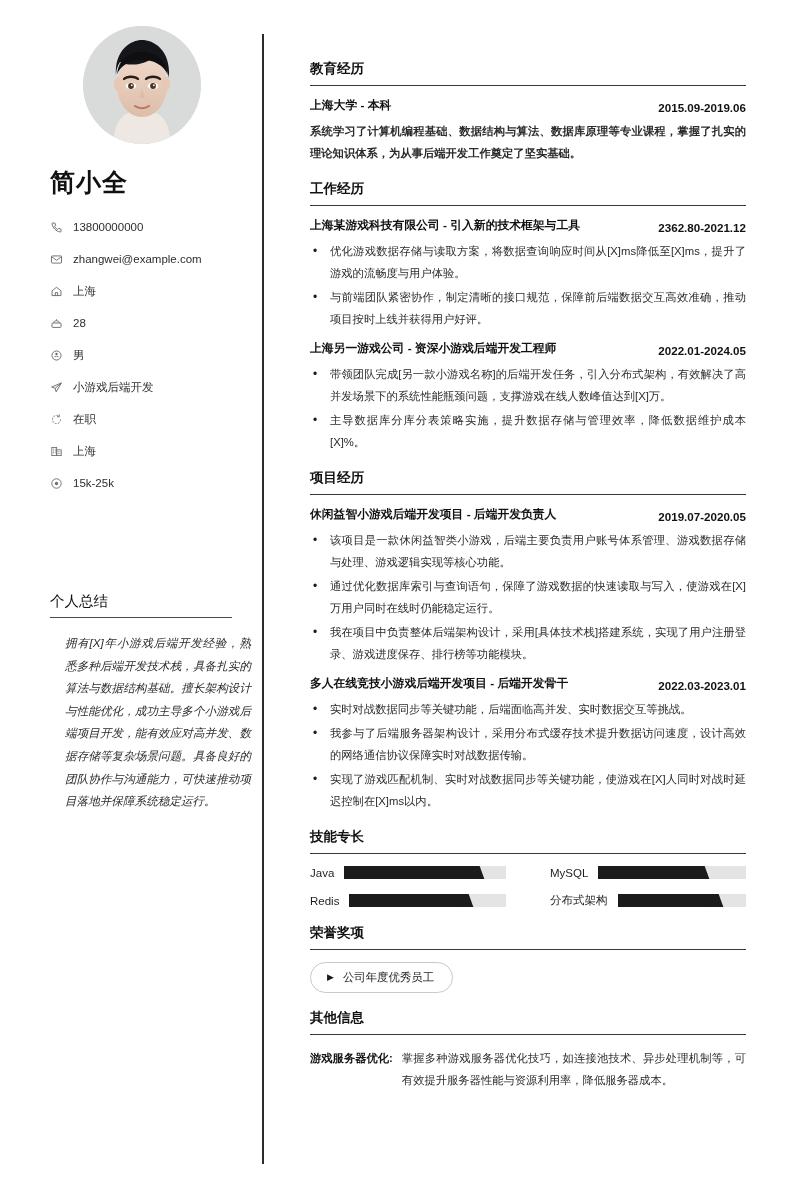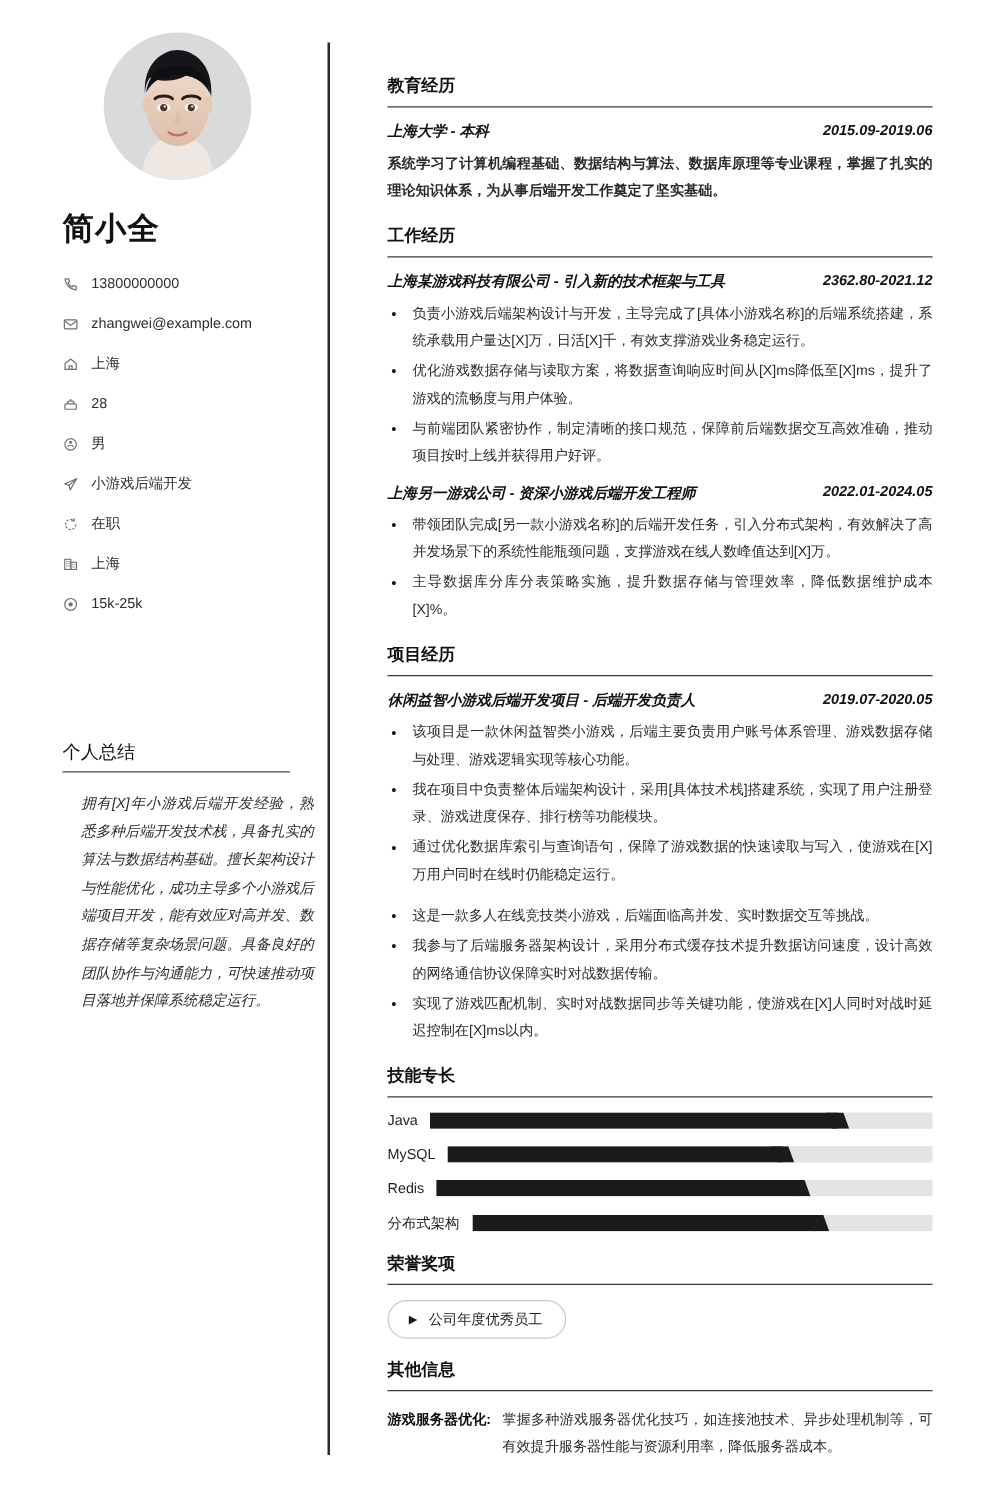--- a/index.html
+++ b/index.html
@@ -92,25 +92,24 @@
   .section { margin-bottom: 16px; }
   .section-heading {
     font-size: 13.5px; font-weight: bold;
     color: #111;
     padding-bottom: 7px;
     border-bottom: 1.6px solid #3a3a3a;
     margin-bottom: 12px;
   }
   .entry { margin-bottom: 11px; }
   .entry-head {
-    display: flex; align-items: flex-start;
+    display: flex; align-items: flex-end;
     justify-content: space-between;
     gap: 4px;
     margin-bottom: 6px;
-    font-style: italic;
   }
   .entry-title {
     font-size: 11.8px; font-weight: bold; color: #121212;
   }
   .entry-date {
     font-size: 11.6px; font-weight: bold; color: #121212;
     white-space: nowrap;
   }
   .entry-desc {
     font-size: 11.3px;
@@ -133,21 +132,21 @@
     content: "\2022";
     position: absolute;
     left: 3px; top: 0;
     color: #1a1a1a;
     font-size: 12px;
   }
 
   
   .skills-grid {
     display: grid;
-    grid-template-columns: 1fr;
+    grid-template-columns: 1fr 1fr;
     row-gap: 14px;
     column-gap: 44px;
     margin-top: 8px;
     margin-bottom: 6px;
   }
   .skill-row { display: flex; align-items: center; gap: 10px; }
   .skill-name {
     font-size: 11.5px; color: #1f1f1f;
     white-space: nowrap;
   }
@@ -351,21 +350,20 @@
 
     <section class="section">
       <h2 class="section-heading">工作经历</h2>
 
       <div class="entry">
         <div class="entry-head">
           <span class="entry-title">上海某游戏科技有限公司 - 引入新的技术框架与工具</span>
           <span class="entry-date">2362.80-2021.12</span>
         </div>
         <ul class="bullets">
-          <li class="bullet">负责小游戏后端架构设计与开发，主导完成了[具体小游戏名称]的后端系统搭建，系统承载用户量达[X]万，日活[X]千，有效支撑游戏业务稳定运行。</li>
           <li class="bullet">优化游戏数据存储与读取方案，将数据查询响应时间从[X]ms降低至[X]ms，提升了游戏的流畅度与用户体验。</li>
           <li class="bullet">与前端团队紧密协作，制定清晰的接口规范，保障前后端数据交互高效准确，推动项目按时上线并获得用户好评。</li>
         </ul>
       </div>
 
       <div class="entry">
         <div class="entry-head">
           <span class="entry-title">上海另一游戏公司 - 资深小游戏后端开发工程师</span>
           <span class="entry-date">2022.01-2024.05</span>
         </div>
@@ -379,28 +377,32 @@
     <section class="section">
       <h2 class="section-heading">项目经历</h2>
 
       <div class="entry">
         <div class="entry-head">
           <span class="entry-title">休闲益智小游戏后端开发项目 - 后端开发负责人</span>
           <span class="entry-date">2019.07-2020.05</span>
         </div>
         <ul class="bullets">
           <li class="bullet">该项目是一款休闲益智类小游戏，后端主要负责用户账号体系管理、游戏数据存储与处理、游戏逻辑实现等核心功能。</li>
+          <li class="bullet">通过优化数据库索引与查询语句，保障了游戏数据的快速读取与写入，使游戏在[X]万用户同时在线时仍能稳定运行。</li>
           <li class="bullet">我在项目中负责整体后端架构设计，采用[具体技术栈]搭建系统，实现了用户注册登录、游戏进度保存、排行榜等功能模块。</li>
-          <li class="bullet">通过优化数据库索引与查询语句，保障了游戏数据的快速读取与写入，使游戏在[X]万用户同时在线时仍能稳定运行。</li>
         </ul>
       </div>
 
       <div class="entry">
+        <div class="entry-head">
+          <span class="entry-title">多人在线竞技小游戏后端开发项目 - 后端开发骨干</span>
+          <span class="entry-date">2022.03-2023.01</span>
+        </div>
         <ul class="bullets">
-          <li class="bullet">这是一款多人在线竞技类小游戏，后端面临高并发、实时数据交互等挑战。</li>
+          <li class="bullet">实时对战数据同步等关键功能，后端面临高并发、实时数据交互等挑战。</li>
           <li class="bullet">我参与了后端服务器架构设计，采用分布式缓存技术提升数据访问速度，设计高效的网络通信协议保障实时对战数据传输。</li>
           <li class="bullet">实现了游戏匹配机制、实时对战数据同步等关键功能，使游戏在[X]人同时对战时延迟控制在[X]ms以内。</li>
         </ul>
       </div>
     </section>
 
     <section class="section">
       <h2 class="section-heading">技能专长</h2>
       <div class="skills-grid">
         <div class="skill-row">

